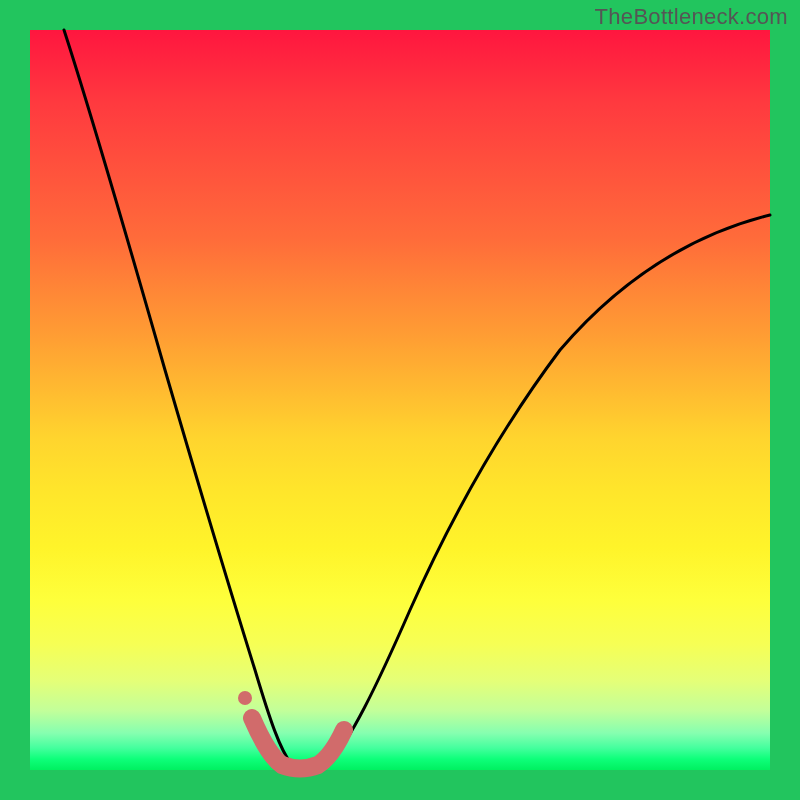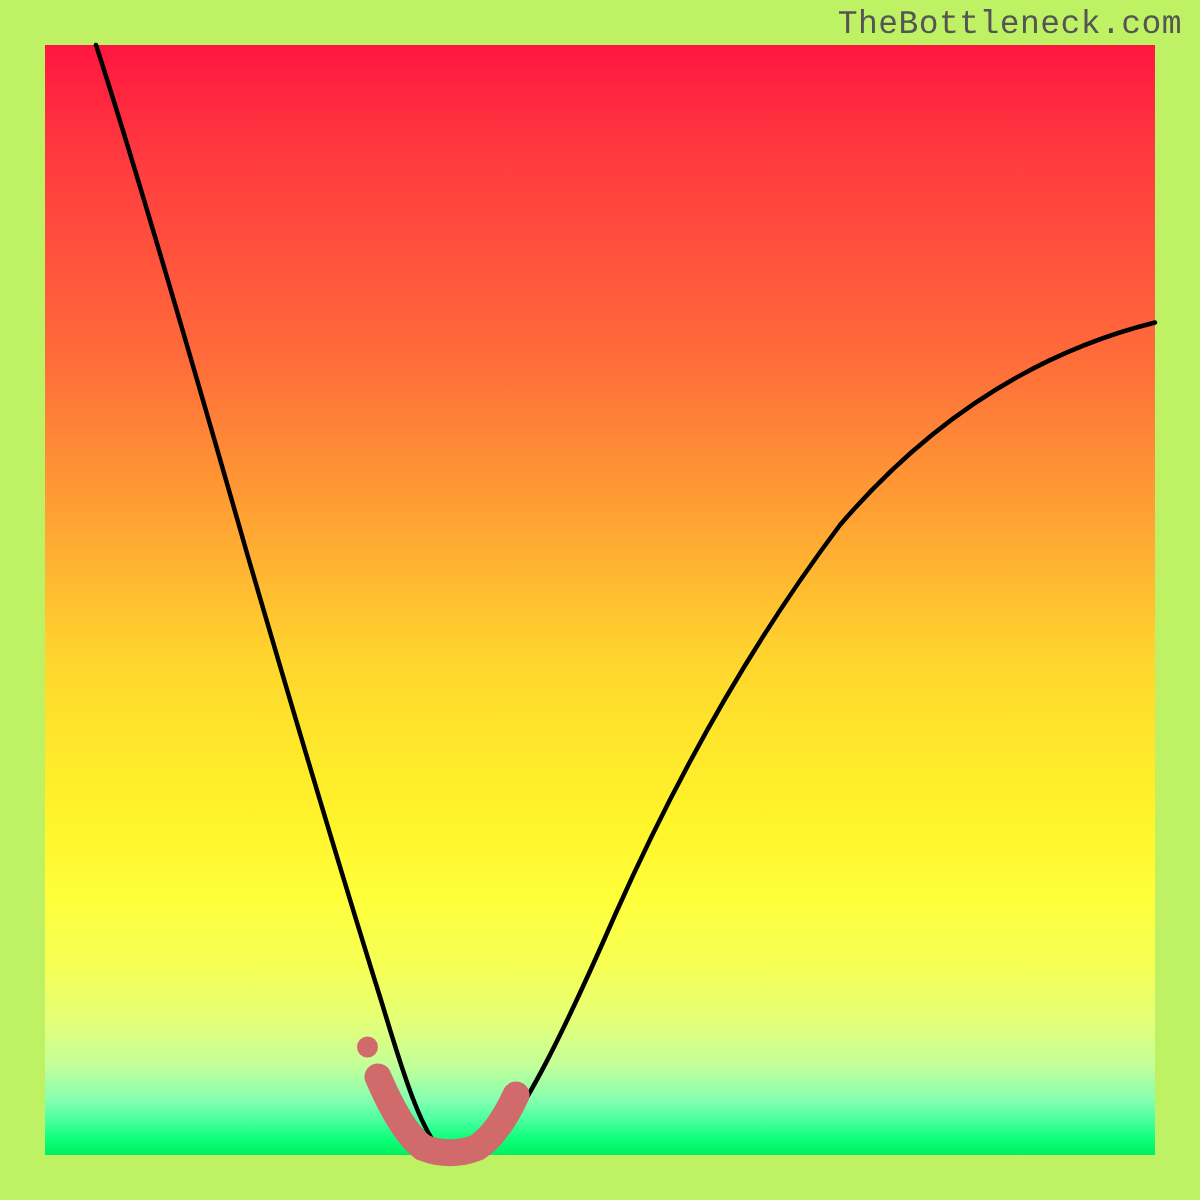--- a/index.html
+++ b/index.html
@@ -10,22 +10,21 @@
     background: #000;
     overflow: hidden;
     font-family: Arial, Helvetica, sans-serif;
   }
   .frame {
     position: absolute;
     top: 0;
     left: 0;
     width: 800px;
     height: 800px;
-    background: #bef264;
-    font-family: Liberation Mono, monospace;
+    background: #22c55e;
   }
   .plot-area {
     position: absolute;
     top: 30px;
     left: 30px;
     width: 740px;
     height: 740px;
     
     background: linear-gradient(
       to bottom,

